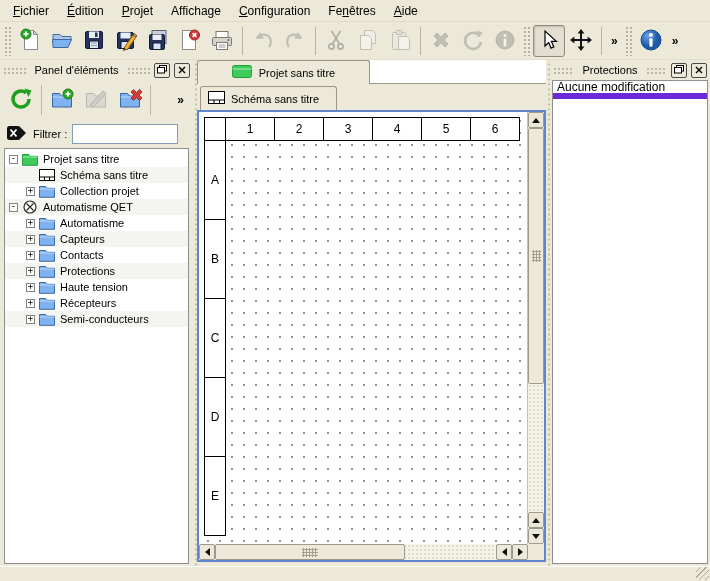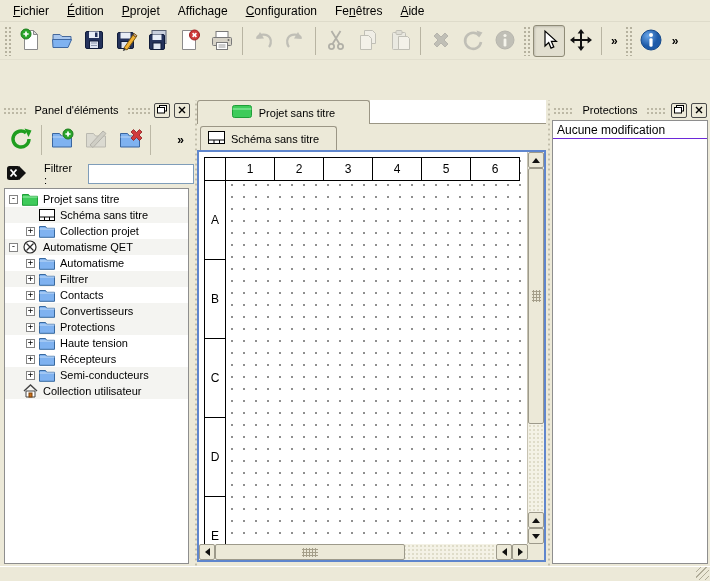--- a/index.html
+++ b/index.html
@@ -24,38 +24,38 @@
     background: radial-gradient(circle, #b5b19e 1px, transparent 1.3px) 0 0 / 4px 4px; }
   .tb-sep { width:1px; height:28px; background:#b8b4a2; margin:0 4px; }
   .tb-btn { width:32px; height:32px; display:flex; align-items:center; justify-content:center;
     border:1px solid transparent; border-radius:3px; }
   .tb-btn.pressed { border:1px solid #8f8b77; background:#e2dfd0;
     box-shadow: inset 1px 1px 2px rgba(0,0,0,.15); }
   .tb-btn.dis svg { opacity:.5; filter:grayscale(1); }
   .tb-overflow { font-size:12px; font-weight:bold; padding:0 5px; }
   .spacer { flex:1; }
   
-  #main { position:absolute; top:60px; bottom:15px; left:0; right:0; display:flex;margin-top:40px; }
+  #main { position:absolute; top:60px; bottom:15px; left:0; right:0; display:flex; }
   .vsplit { width:4px; background: radial-gradient(circle,#c2beab 1px,transparent 1.2px) 1px 2px / 4px 5px; }
   
   .dock { display:flex; flex-direction:column; }
   #left-dock  { width:193px; }
   #right-dock { width:160px; }
   .dock-title { height:20px; display:flex; align-items:center; gap:4px; padding:0 3px; }
   .dock-grip { flex:1; height:9px;
     background: radial-gradient(circle,#bcb8a5 1px,transparent 1.2px) 0 1px / 4px 4px; }
   .dock-title-label { font-size:11px; padding:0 4px; white-space:nowrap; }
   .dock-btn { width:16px; height:15px; border:1px solid #4a4a4a; border-radius:2px;
     display:flex; align-items:center; justify-content:center; background:transparent; }
   
   #panel-tools { height:40px; display:flex; align-items:center; padding:0 4px; }
   .pt-btn { width:34px; height:34px; display:flex; align-items:center; justify-content:center; }
   .pt-sep { width:1px; height:30px; background:#bcb8a6; margin:0 3px; }
   .pt-btn.dis svg { opacity:.5; filter:grayscale(1); }
-  #filter-row { height:28px; display:flex; align-items:center; gap:16px; padding:0 6px; }
+  #filter-row { height:28px; display:flex; align-items:center; gap:5px; padding:0 6px; }
   #filter-input { width:106px; height:20px; border:1px solid #7f9db9; background:#fff;
     font-family:"Liberation Sans",sans-serif; font-size:11px; padding:0 3px; }
   
   #tree { flex:1; margin:0 4px 2px 4px; background:#fff; border:1px solid #8e8e8e;
     overflow:hidden; padding-top:2px; }
   .trow { height:16px; display:flex; align-items:center; white-space:nowrap; }
   .trow.alt { background:#f4f4f1; }
   .ind0 { width:4px; } .ind1 { width:21px; }
   .exp { width:9px; height:9px; margin-right:4px; flex:0 0 auto;
     border:1px solid #848484; background:#fff; position:relative; }
@@ -111,34 +111,34 @@
   #hscroll .sb-btn { width:16px; height:16px; flex:0 0 auto; }
   #h-thumb { width:190px; height:16px; flex:0 0 auto; background:#ece9d8;
     border:1px solid #9d9a8b; border-radius:2px; position:relative; }
   .grip-h2 { position:absolute; top:3px; left:50%; margin-left:-8px; width:16px; height:9px;
     background: radial-gradient(circle,#a59f8a 1px,transparent 1.2px) 0 0 / 3px 3px; }
   #h-track { flex:1; }
   #sb-corner { position:absolute; right:0; bottom:0; width:16px; height:16px; background:#ece9d8; }
   
   #undo-list { flex:1; margin:0 2px 2px 2px; background:#fff; border:1px solid #8e8e8e; }
   .undo-item { height:18px; display:flex; align-items:center; padding:0 4px;
-    border-bottom:1px solid #6d28d9; font-size:12px; }
+    border-bottom:6px solid #6d28d9; font-size:12px; }
   
   #statusbar { position:absolute; left:0; right:0; bottom:0; height:15px; background:#ece9d8;
     border-top:1px solid #fff; }
   #resize-grip { position:absolute; right:1px; bottom:1px; width:13px; height:13px;
     background: repeating-linear-gradient(135deg, transparent 0 3px, #b0ac98 3px 4px); }
 </style>
 </head>
 <body>
 
 <div id="menubar">
   <span class="menu-item"><u>F</u><span>ichier</span></span>
   <span class="menu-item"><u>É</u><span>dition</span></span>
-  <span class="menu-item"><u>P</u><span>projet</span></span>
+  <span class="menu-item"><u>P</u><span>rojet</span></span>
   <span class="menu-item"><span>Afficha</span><u>g</u><span>e</span></span>
   <span class="menu-item"><u>C</u><span>onfiguration</span></span>
   <span class="menu-item"><span>Fe</span><u>n</u><span>êtres</span></span>
   <span class="menu-item"><u>A</u><span>ide</span></span>
 </div>
 
 <div id="toolbar">
   <div class="tb-handle"></div>
 
   <div class="tb-btn">
@@ -439,21 +439,21 @@
         </div>
       <div class="trow alt">
         <span class="ind1"></span>
           <span class="exp plus"></span>
         <span class="ticon">
             <svg width="16" height="13" viewBox="0 0 16 13">
               <path d="M.5 1.5h6l1.2 1.8h7.8v9H.5z" fill="#7fb2f0" stroke="#38699f"></path>
               <path d="M.5 4h15" stroke="#c4dcf8"></path>
             </svg>
           </span>
-        <span class="tlabel">Filtrer</span>
+        <span class="tlabel">Capteurs</span>
         </div>
       <div class="trow">
         <span class="ind1"></span>
           <span class="exp plus"></span>
         <span class="ticon">
             <svg width="16" height="13" viewBox="0 0 16 13">
               <path d="M.5 1.5h6l1.2 1.8h7.8v9H.5z" fill="#7fb2f0" stroke="#38699f"></path>
               <path d="M.5 4h15" stroke="#c4dcf8"></path>
             </svg>
           </span>
@@ -461,77 +461,54 @@
         </div>
       <div class="trow alt">
         <span class="ind1"></span>
           <span class="exp plus"></span>
         <span class="ticon">
             <svg width="16" height="13" viewBox="0 0 16 13">
               <path d="M.5 1.5h6l1.2 1.8h7.8v9H.5z" fill="#7fb2f0" stroke="#38699f"></path>
               <path d="M.5 4h15" stroke="#c4dcf8"></path>
             </svg>
           </span>
-        <span class="tlabel">Convertisseurs</span>
+        <span class="tlabel">Protections</span>
+        </div>
+      <div class="trow">
+        <span class="ind1"></span>
+          <span class="exp plus"></span>
+        <span class="ticon">
+            <svg width="16" height="13" viewBox="0 0 16 13">
+              <path d="M.5 1.5h6l1.2 1.8h7.8v9H.5z" fill="#7fb2f0" stroke="#38699f"></path>
+              <path d="M.5 4h15" stroke="#c4dcf8"></path>
+            </svg>
+          </span>
+        <span class="tlabel">Haute tension</span>
+        </div>
+      <div class="trow">
+        <span class="ind1"></span>
+          <span class="exp plus"></span>
+        <span class="ticon">
+            <svg width="16" height="13" viewBox="0 0 16 13">
+              <path d="M.5 1.5h6l1.2 1.8h7.8v9H.5z" fill="#7fb2f0" stroke="#38699f"></path>
+              <path d="M.5 4h15" stroke="#c4dcf8"></path>
+            </svg>
+          </span>
+        <span class="tlabel">Récepteurs</span>
         </div>
       <div class="trow alt">
         <span class="ind1"></span>
           <span class="exp plus"></span>
         <span class="ticon">
             <svg width="16" height="13" viewBox="0 0 16 13">
               <path d="M.5 1.5h6l1.2 1.8h7.8v9H.5z" fill="#7fb2f0" stroke="#38699f"></path>
               <path d="M.5 4h15" stroke="#c4dcf8"></path>
             </svg>
           </span>
-        <span class="tlabel">Protections</span>
-        </div>
-      <div class="trow">
-        <span class="ind1"></span>
-          <span class="exp plus"></span>
-        <span class="ticon">
-            <svg width="16" height="13" viewBox="0 0 16 13">
-              <path d="M.5 1.5h6l1.2 1.8h7.8v9H.5z" fill="#7fb2f0" stroke="#38699f"></path>
-              <path d="M.5 4h15" stroke="#c4dcf8"></path>
-            </svg>
-          </span>
-        <span class="tlabel">Haute tension</span>
-        </div>
-      <div class="trow">
-        <span class="ind1"></span>
-          <span class="exp plus"></span>
-        <span class="ticon">
-            <svg width="16" height="13" viewBox="0 0 16 13">
-              <path d="M.5 1.5h6l1.2 1.8h7.8v9H.5z" fill="#7fb2f0" stroke="#38699f"></path>
-              <path d="M.5 4h15" stroke="#c4dcf8"></path>
-            </svg>
-          </span>
-        <span class="tlabel">Récepteurs</span>
-        </div>
-      <div class="trow alt">
-        <span class="ind1"></span>
-          <span class="exp plus"></span>
-        <span class="ticon">
-            <svg width="16" height="13" viewBox="0 0 16 13">
-              <path d="M.5 1.5h6l1.2 1.8h7.8v9H.5z" fill="#7fb2f0" stroke="#38699f"></path>
-              <path d="M.5 4h15" stroke="#c4dcf8"></path>
-            </svg>
-          </span>
         <span class="tlabel">Semi-conducteurs</span>
-        </div>
-      <div class="trow alt">
-        <span class="ind0"></span>
-          <span class="exp none"></span>
-        <span class="ticon">
-            <svg width="15" height="14" viewBox="0 0 15 14">
-              <path d="M1 7L7.5 1 14 7" fill="none" stroke="#444" stroke-width="1.4"></path>
-              <path d="M3 7h9v6H3z" fill="#fff" stroke="#444"></path>
-              <rect x="6" y="9" width="3" height="4" fill="#c9701d" stroke="#7c4208"></rect>
-            </svg>
-          </span>
-        <span class="tlabel">Collection utilisateur</span>
         </div>
     </div>
   </div>
 
   <div class="vsplit"></div>
 
   <div id="center">
     <div id="project-tabbar">
       <div id="project-tab">
         <span><svg width="20" height="13" viewBox="0 0 20 13">

